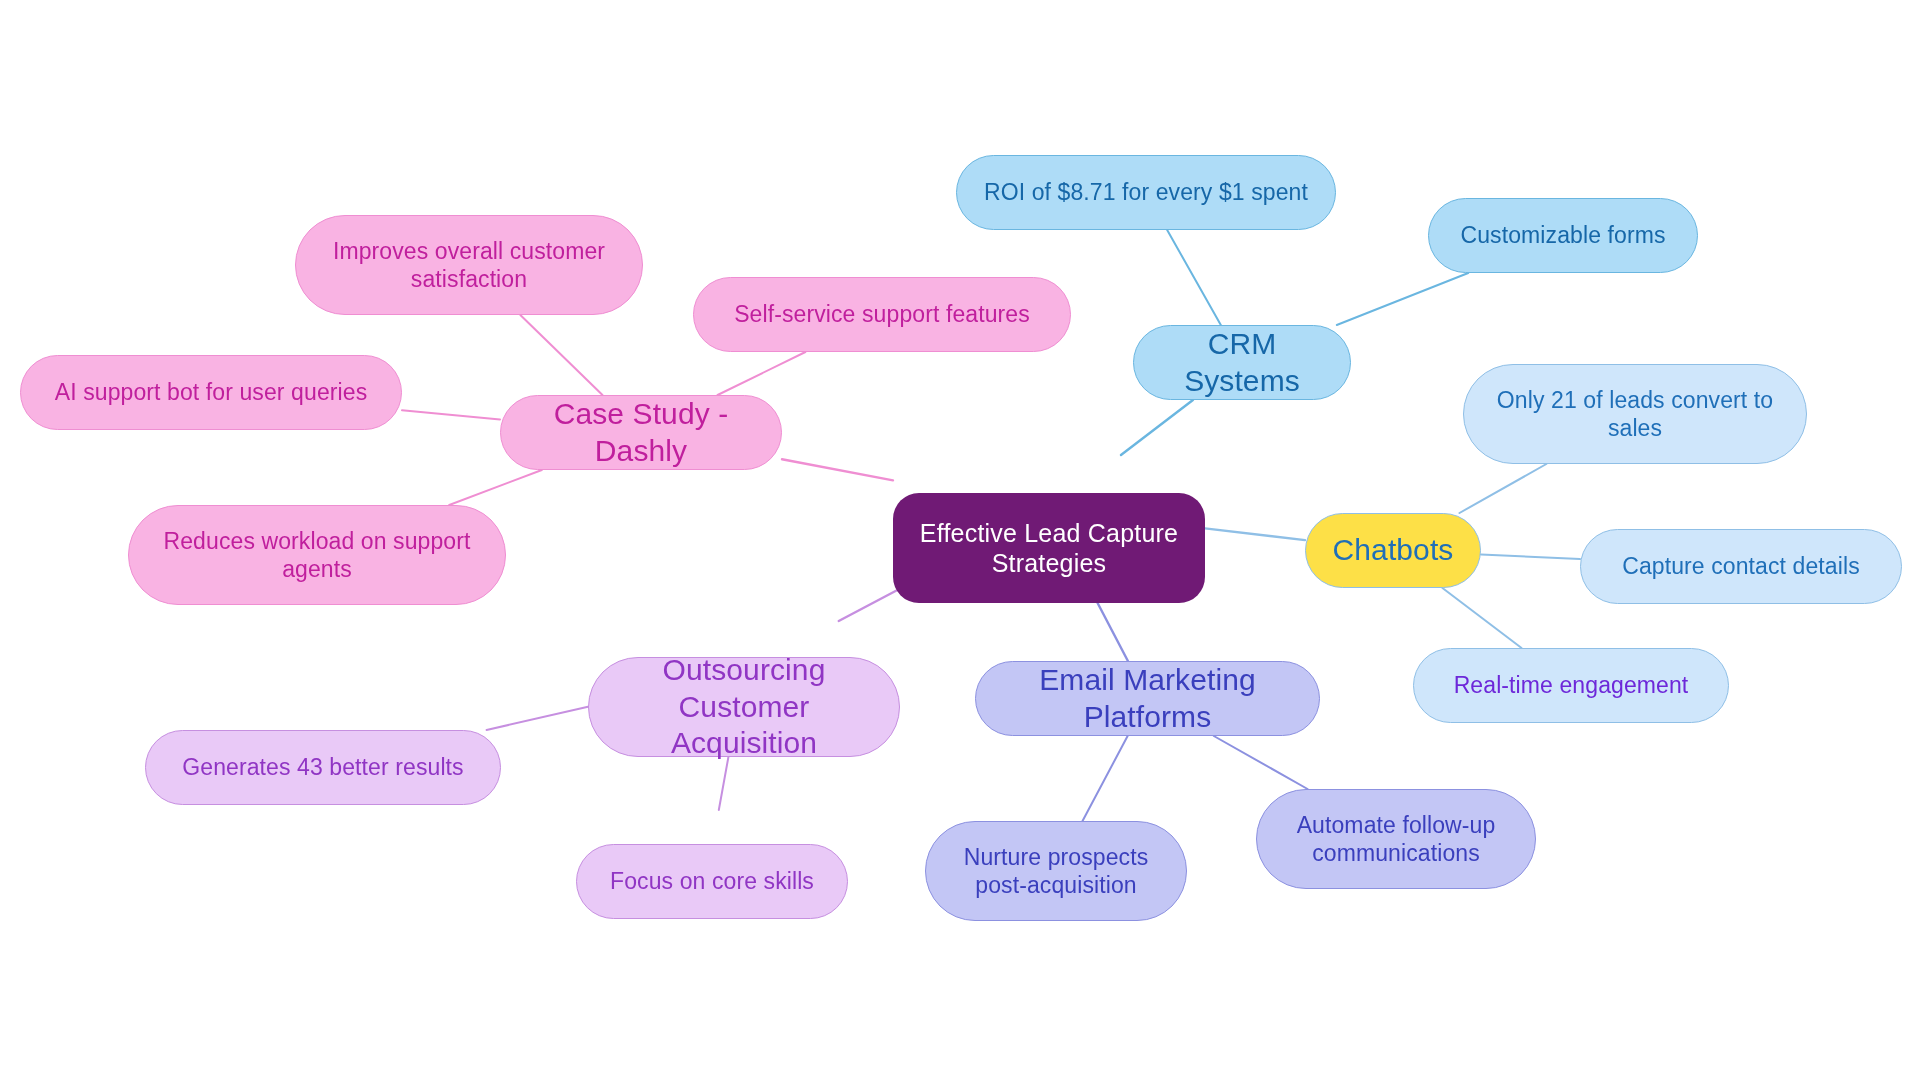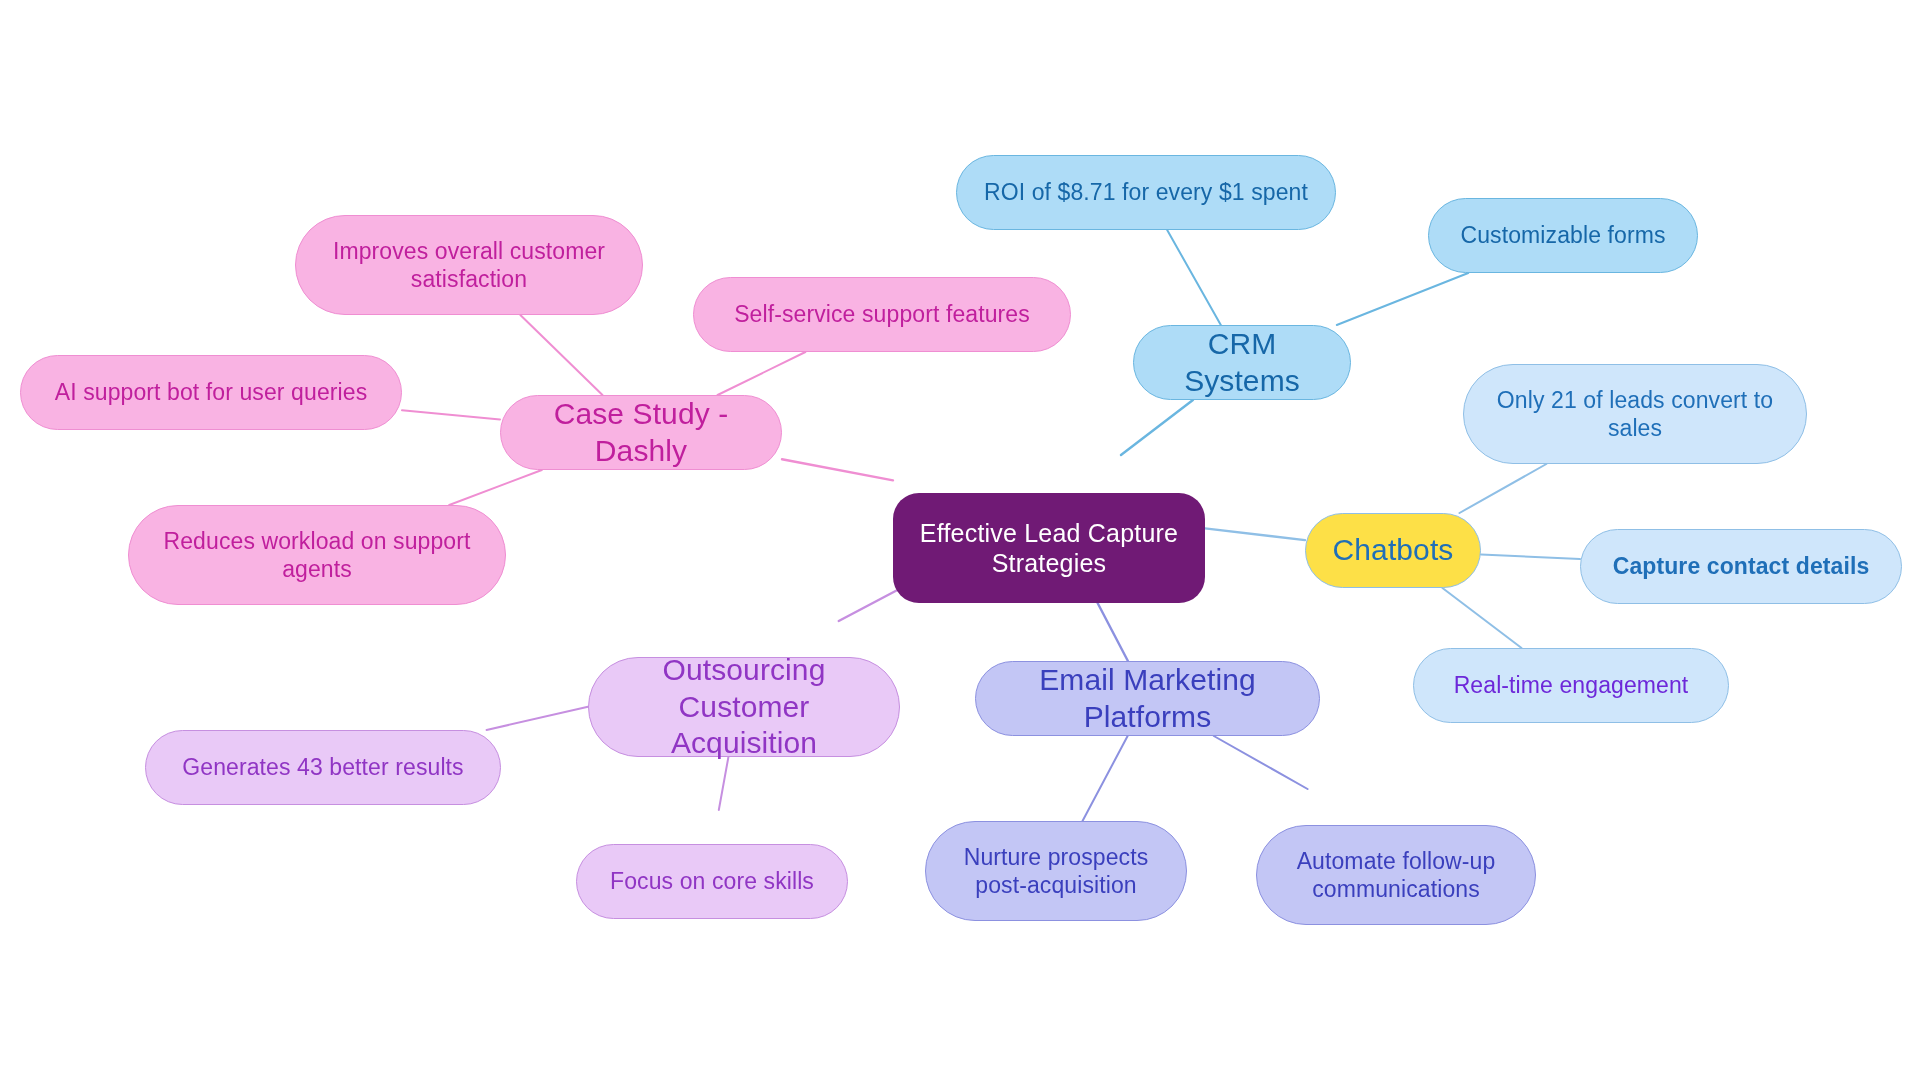--- a/index.html
+++ b/index.html
@@ -81,26 +81,26 @@
     </svg>
   <div id="node-layer">
       <div class="node root" style="left: 893px; top: 455px; width: 312px; height: 110px; background: #701a75; color: rgb(255, 255, 255); margin-top: 38px;"><span>Effective Lead Capture
 Strategies</span></div>
       <div class="node lvl1" style="left: 1133px; top: 325px; width: 218px; height: 75px; background: rgb(174, 220, 247); border-color: rgb(106, 182, 224); color: rgb(22, 103, 168);"><span>CRM Systems</span></div>
       <div class="node lvl2" style="left: 956px; top: 155px; width: 380px; height: 75px; background: rgb(174, 220, 247); border-color: rgb(106, 182, 224); color: rgb(22, 103, 168);"><span>ROI of $8.71 for every $1 spent</span></div>
       <div class="node lvl2" style="left: 1428px; top: 198px; width: 270px; height: 75px; background: rgb(174, 220, 247); border-color: rgb(106, 182, 224); color: rgb(22, 103, 168);"><span>Customizable forms</span></div>
       <div class="node lvl1" style="left: 1305px; top: 513px; width: 176px; height: 75px; background: #fde047; border-color: rgb(143, 191, 230); color: rgb(31, 111, 184);"><span>Chatbots</span></div>
       <div class="node lvl2" style="left: 1463px; top: 364px; width: 344px; height: 100px; background: rgb(207, 230, 251); border-color: rgb(143, 191, 230); color: rgb(31, 111, 184);"><span>Only 21 of leads convert to
 sales</span></div>
-      <div class="node lvl2" style="left: 1580px; top: 529px; width: 322px; height: 75px; background: rgb(207, 230, 251); border-color: rgb(143, 191, 230); color: rgb(31, 111, 184); font-weight: bold;"><span>Capture contact details</span></div>
+      <div class="node lvl2" style="left: 1580px; top: 529px; width: 322px; height: 75px; background: rgb(207, 230, 251); border-color: rgb(143, 191, 230); color: rgb(31, 111, 184);"><span>Capture contact details</span></div>
       <div class="node lvl2" style="left: 1413px; top: 648px; width: 316px; height: 75px; background: rgb(207, 230, 251); border-color: rgb(143, 191, 230); color: #6d28d9;"><span>Real-time engagement</span></div>
       <div class="node lvl1" style="left: 975px; top: 661px; width: 345px; height: 75px; background: rgb(195, 198, 245); border-color: rgb(140, 145, 224); color: rgb(58, 63, 189);"><span>Email Marketing Platforms</span></div>
       <div class="node lvl2" style="left: 925px; top: 821px; width: 262px; height: 100px; background: rgb(195, 198, 245); border-color: rgb(140, 145, 224); color: rgb(58, 63, 189);"><span>Nurture prospects
 post-acquisition</span></div>
-      <div class="node lvl2" style="left: 1256px; top: 789px; width: 280px; height: 100px; background: rgb(195, 198, 245); border-color: rgb(140, 145, 224); color: rgb(58, 63, 189); margin-top: 36px;"><span>Automate follow-up
+      <div class="node lvl2" style="left: 1256px; top: 789px; width: 280px; height: 100px; background: rgb(195, 198, 245); border-color: rgb(140, 145, 224); color: rgb(58, 63, 189);"><span>Automate follow-up
 communications</span></div>
       <div class="node lvl1" style="left: 588px; top: 657px; width: 312px; height: 100px; background: rgb(233, 201, 247); border-color: rgb(198, 143, 224); color: rgb(144, 53, 196);"><span>Outsourcing Customer
 Acquisition</span></div>
       <div class="node lvl2" style="left: 145px; top: 730px; width: 356px; height: 75px; background: rgb(233, 201, 247); border-color: rgb(198, 143, 224); color: rgb(144, 53, 196);"><span>Generates 43 better results</span></div>
       <div class="node lvl2" style="left: 576px; top: 844px; width: 272px; height: 75px; background: rgb(233, 201, 247); border-color: rgb(198, 143, 224); color: rgb(144, 53, 196);"><span>Focus on core skills</span></div>
       <div class="node lvl1" style="left: 500px; top: 395px; width: 282px; height: 75px; background: rgb(249, 179, 227); border-color: rgb(239, 142, 210); color: rgb(192, 31, 157);"><span>Case Study - Dashly</span></div>
       <div class="node lvl2" style="left: 295px; top: 215px; width: 348px; height: 100px; background: rgb(249, 179, 227); border-color: rgb(239, 142, 210); color: rgb(192, 31, 157);"><span>Improves overall customer
 satisfaction</span></div>
       <div class="node lvl2" style="left: 693px; top: 277px; width: 378px; height: 75px; background: rgb(249, 179, 227); border-color: rgb(239, 142, 210); color: rgb(192, 31, 157);"><span>Self-service support features</span></div>
       <div class="node lvl2" style="left: 20px; top: 355px; width: 382px; height: 75px; background: rgb(249, 179, 227); border-color: rgb(239, 142, 210); color: rgb(192, 31, 157);"><span>AI support bot for user queries</span></div>

